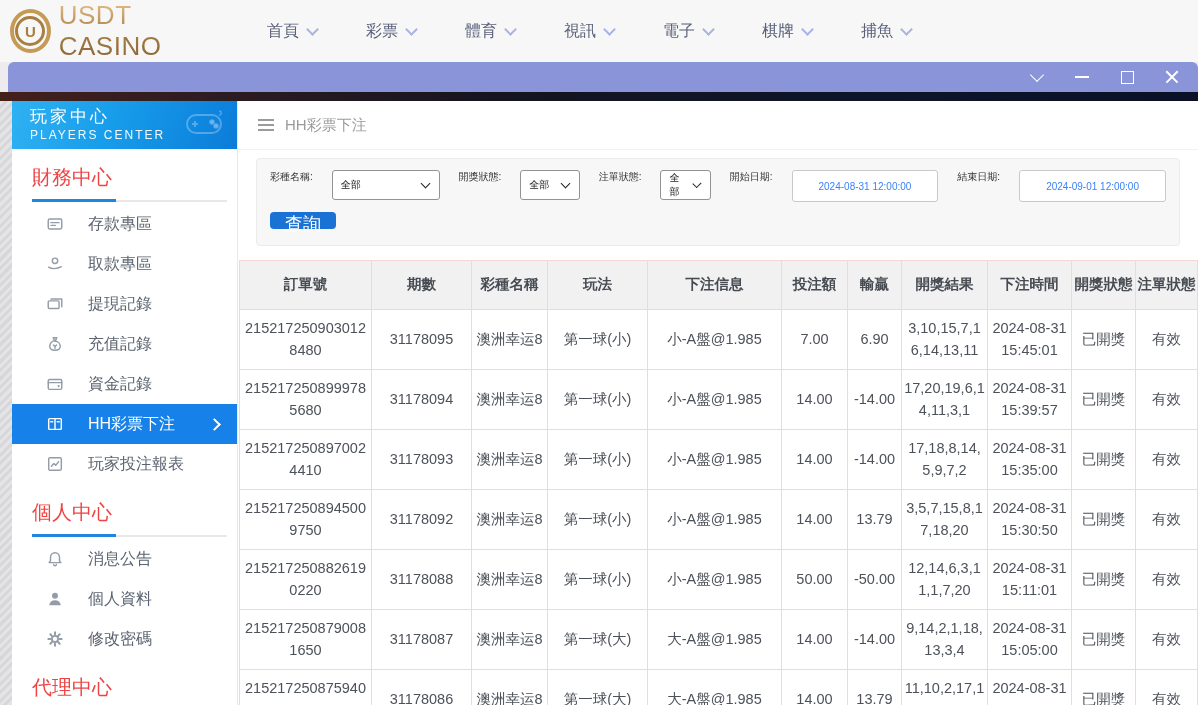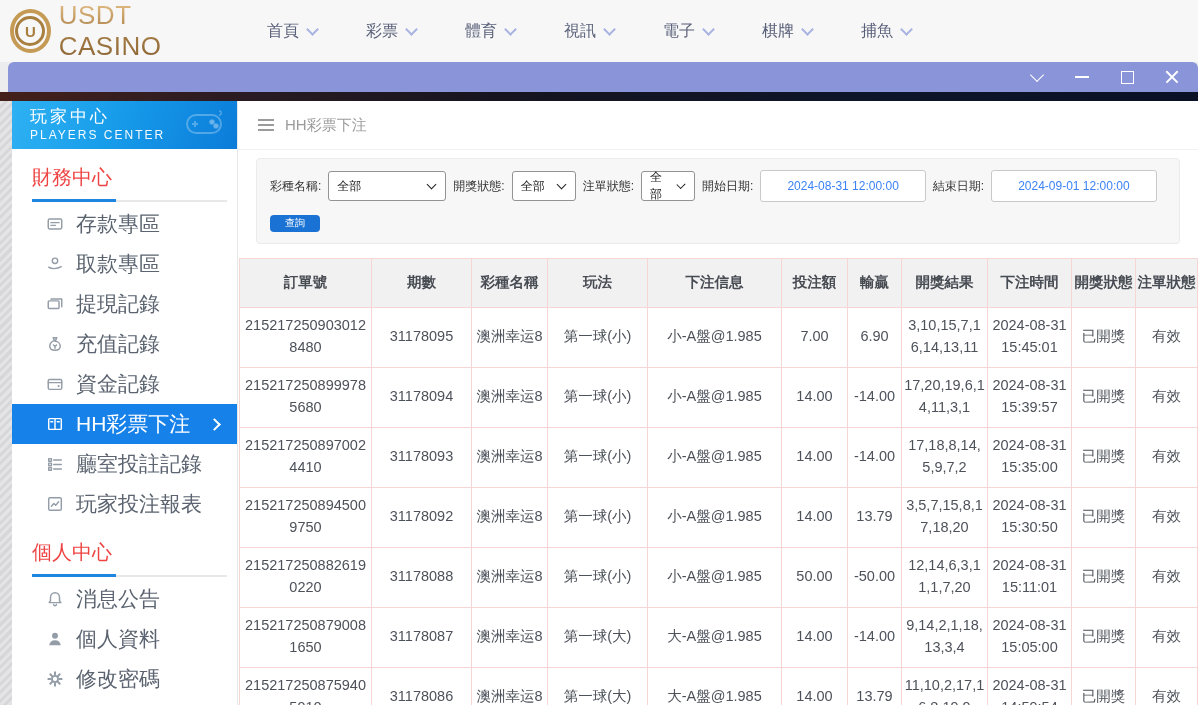--- a/index.html
+++ b/index.html
@@ -32,39 +32,39 @@
   .window-body{position:absolute;left:12px;top:101px;width:1186px;height:604px;background:#fff;display:flex;overflow:hidden;}
   
   .sidebar{width:226px;flex:none;background:#fff;border-right:1px solid #e8e8e8;box-sizing:border-box;overflow:hidden;}
   .sb-header{height:48px;background:linear-gradient(110deg,#2fb2f3 0%,#179cea 45%,#0b7cd9 100%);color:#fff;padding:5px 0 0 18px;box-sizing:border-box;position:relative;overflow:hidden;}
   .sb-title{font-size:17px;letter-spacing:3px;line-height:22px;}
   .sb-subtitle{font-size:12px;letter-spacing:2px;opacity:.95;}
   .sb-pad{position:absolute;right:10px;top:6px;opacity:.8;}
   .sb-section{color:#ef4444;font-size:20px;padding:15px 0 9px 20px;}
   .sb-divider{height:2px;background:#e8e8e8;margin:0 10px 2px 20px;position:relative;}
   .sb-divider .acc{position:absolute;left:0;top:-1px;width:84px;height:3px;background:#1f86e0;display:block;}
-  .sb-item{height:40px;display:flex;align-items:center;padding-left:34px;gap:12px;color:#5b6470;font-size:21px;cursor:pointer;position:relative;}
+  .sb-item{height:40px;display:flex;align-items:center;padding-left:34px;gap:24px;color:#5b6470;font-size:16px;cursor:pointer;position:relative;}
   .sb-item .sb-icon{width:18px;height:18px;color:#949da7;display:flex;}
   .sb-item.active{background:#1681e9;color:#fff;}
   .sb-item.active .sb-icon{color:#fff;}
   .chev-r{position:absolute;right:18px;width:7px;height:7px;border-right:2px solid #fff;border-bottom:2px solid #fff;transform:rotate(-45deg);}
   
   .main{flex:1;display:flex;flex-direction:column;background:#fff;min-width:0;}
   .breadcrumb{height:49px;flex:none;display:flex;align-items:center;gap:11px;padding-left:20px;color:#9b9b9b;font-size:15px;border-bottom:1px solid #f2f2f2;box-sizing:border-box;}
   .hamb{display:flex;flex-direction:column;gap:3px;}
   .hamb span{width:16px;height:2px;background:#9b9b9b;display:block;}
   .filter-panel{margin:8px 18px 2px 18px;background:#f7f7f8;border:1px solid #ebebeb;border-radius:4px;padding:11px 13px;}
-  .frow{display:flex;align-items:center;gap:7px;font-size:12px;color:#333;flex-wrap:nowrap;}
+  .frow{display:flex;align-items:flex-start;gap:19px;font-size:10px;color:#333;flex-wrap:nowrap;}
   .flabel{white-space:nowrap;}
   .sel{display:inline-flex;align-items:center;justify-content:space-between;background:#fff;border:1px solid #939393;border-radius:3px;height:30px;padding:0 8px;box-sizing:border-box;color:#222;cursor:pointer;}
   .selchev{width:6px;height:6px;border-right:1.8px solid #222;border-bottom:1.8px solid #222;transform:rotate(45deg);margin:-3px 2px 0 8px;}
   .w-lg{width:118px;} .w-md{width:64px;} .w-sm{width:54px;}
   .inp{display:inline-flex;align-items:center;background:#fff;border:1px solid #c9c9c9;border-radius:3px;height:30px;padding:0 26px;color:#3b82f6;white-space:nowrap;}
   .btnrow{margin-top:10px;}
-  .btn{background:#1a72d4;color:#fff;border:none;border-radius:4px;height:17px;padding:0 15px;font-size:10px;cursor:pointer;font-family:inherit;}
+  .btn{background:#1a72d4;color:#fff;border:none;border-radius:4px;height:17px;padding:0 15px;font-size:18px;cursor:pointer;font-family:inherit;}
   
   .table-wrap{flex:1;overflow:hidden;margin-top:12px;}
   table{border-collapse:collapse;table-layout:fixed;width:958px;margin-left:1px;}
   th,td{border:1px solid #f6d5d5;text-align:center;color:#4d525a;font-size:14.5px;padding:2px 2px;line-height:1.5;overflow-wrap:break-word;}
   th{background:#f1f1f2;font-weight:bold;height:36px;color:#474b52;padding:6px 1px;}
   td{height:55px;}
   td.c0,td.c7{word-break:break-all;}
 </style>
 </head>
 <body>
@@ -201,33 +201,20 @@
               <rect x="3" y="4" width="14" height="12" rx="1"></rect>
               <path d="M10 4v12M5.3 7.5h2.2M12.5 7.5h2.2"></path>
             </svg>
           </span>
           <span class="sb-label">HH彩票下注</span>
           <span class="chev-r"></span>
         </div>
         <div class="sb-item">
           <span class="sb-icon">
             <svg width="18" height="18" viewBox="0 0 20 20" fill="none" stroke="currentColor" stroke-width="1.6" stroke-linecap="round" stroke-linejoin="round">
-              <rect x="3" y="4" width="3" height="3"></rect>
-              <path d="M8.5 5.5H17"></path>
-              <rect x="3" y="9" width="3" height="3"></rect>
-              <path d="M8.5 10.5H17"></path>
-              <rect x="3" y="14" width="3" height="3"></rect>
-              <path d="M8.5 15.5H17"></path>
-            </svg>
-          </span>
-          <span class="sb-label">廳室投註記錄</span>
-        </div>
-        <div class="sb-item">
-          <span class="sb-icon">
-            <svg width="18" height="18" viewBox="0 0 20 20" fill="none" stroke="currentColor" stroke-width="1.6" stroke-linecap="round" stroke-linejoin="round">
               <rect x="3" y="3" width="14" height="14" rx="1.5"></rect>
               <path d="M6 12.5l2.8-3 2 2L14 7.5"></path>
             </svg>
           </span>
           <span class="sb-label">玩家投注報表</span>
         </div>
         <div class="sb-section">個人中心</div>
         <div class="sb-divider">
           <span class="acc"></span>
         </div>

